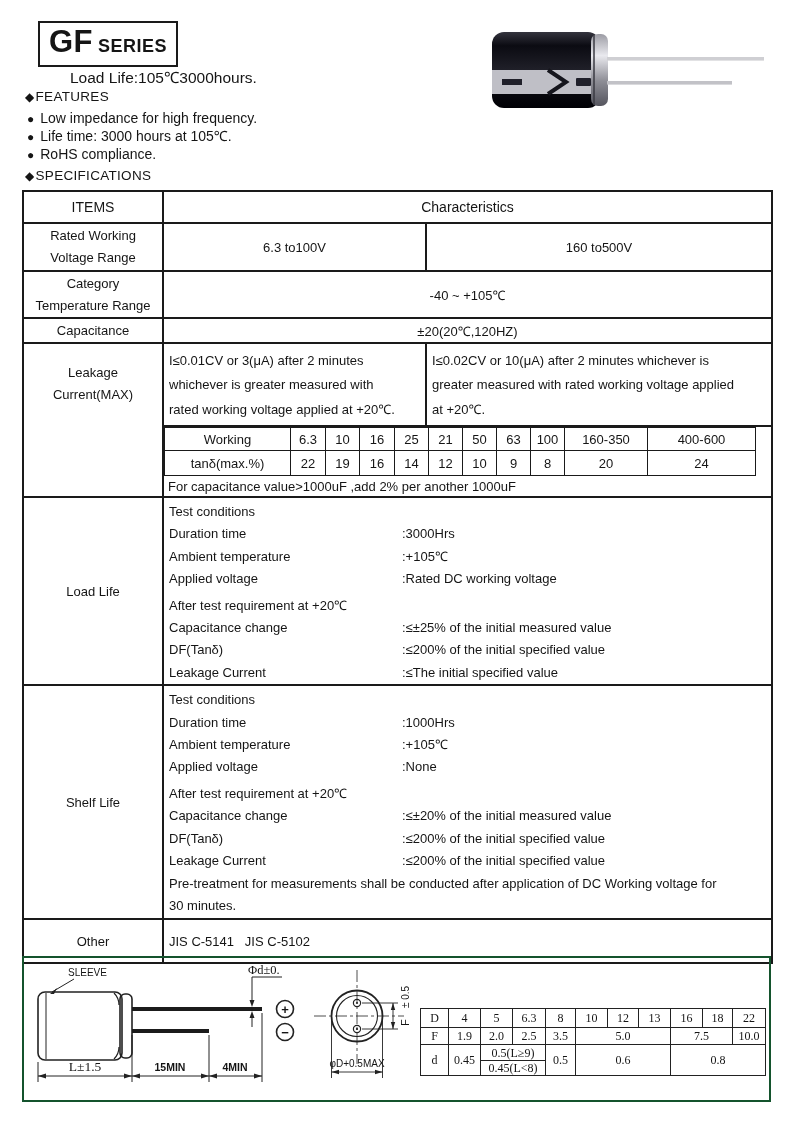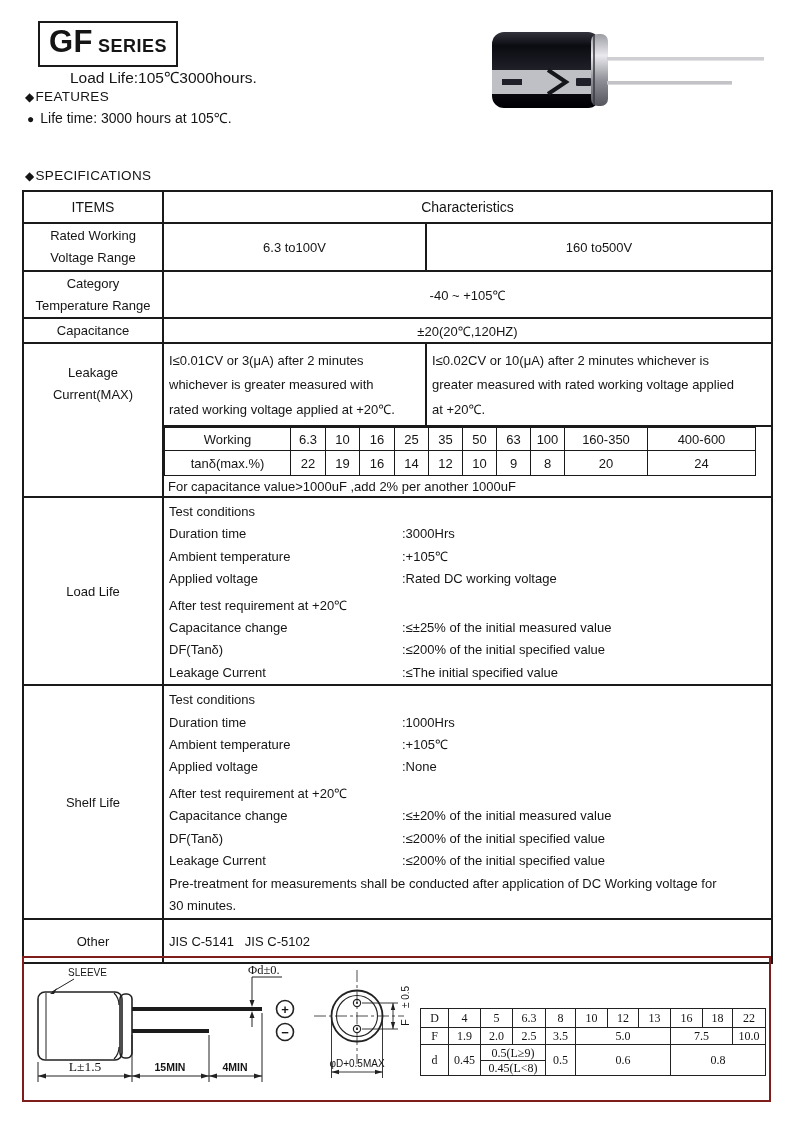--- a/index.html
+++ b/index.html
@@ -47,21 +47,21 @@
   .life-cell{vertical-align:top !important;padding:3px 0 0 5px !important;}
   .kv{display:flex;line-height:22.4px;font-size:13px;}
   .kv .k{width:233px;flex:none;}
   .kv.gap{margin-top:4px;}
   .note-line{line-height:22.8px;font-size:13px;}
   .row-other td{height:42px;margin-top:44px;}
   .other-val{padding-left:5px !important;white-space:pre;font-size:13px;}
 
   
   .draw-box{position:absolute;left:22px;top:956px;width:745px;height:142px;
-            border:2px solid #7f1d1d;}
+            border:2px solid #14532d;}
   .side-svg{position:absolute;left:6px;top:1px;}
   .top-svg{position:absolute;left:288px;top:6px;}
   table.dim{position:absolute;left:396px;top:50px;border-collapse:collapse;
             table-layout:fixed;font-family:"Liberation Serif",serif;font-size:12px;}
   table.dim td{border:1px solid #222;text-align:center;padding:0;}
   table.dim tr.rD td{height:18px;}
   table.dim tr.rF td{height:16px;}
   table.dim tr.rd td{height:30px;}
   .split{padding:0 !important;border-radius:14px;}
   .split .half{height:14px;line-height:14px;}
@@ -79,21 +79,23 @@
   <div class="series-box">
     <span class="series-main">GF</span>
     <span class="series-sub">SERIES</span>
   </div>
   <div class="load-life-line">Load Life:105℃3000hours.</div>
 
   <div class="sec-head feat-head">
     <span class="diamond">◆</span><span>FEATURES</span>
   </div>
   <div class="features">
+    <div class="feature-item"><span class="bullet">●</span><span>Low impedance for high frequency.</span></div>
     <div class="feature-item"><span class="bullet">●</span><span>Life time: 3000 hours at 105℃.</span></div>
+    <div class="feature-item"><span class="bullet">●</span><span>RoHS compliance.</span></div>
   </div>
   <div class="sec-head spec-head">
     <span class="diamond">◆</span><span>SPECIFICATIONS</span>
   </div>
 
   <svg class="photo" width="290" height="88" viewBox="0 0 290 88">
     <defs>
       <linearGradient id="bodyG" x1="0" y1="0" x2="0" y2="1">
         <stop offset="0" stop-color="#34343e"></stop>
           <stop offset="0.18" stop-color="#0b0b12"></stop>
@@ -190,21 +192,21 @@
               <col style="width:83px">
                 <col style="width:108px">
             </colgroup>
             <tbody>
               <tr>
                 <td>Working</td>
                 <td>6.3</td>
                 <td>10</td>
                 <td>16</td>
                 <td>25</td>
-                <td>35</td>
+                <td>21</td>
                 <td>50</td>
                 <td>63</td>
                 <td>100</td>
                 <td>160-350</td>
                 <td>400-600</td>
               </tr>
               <tr class="vals">
                 <td>tanδ(max.%)</td>
                 <td>22</td>
                 <td>19</td>

